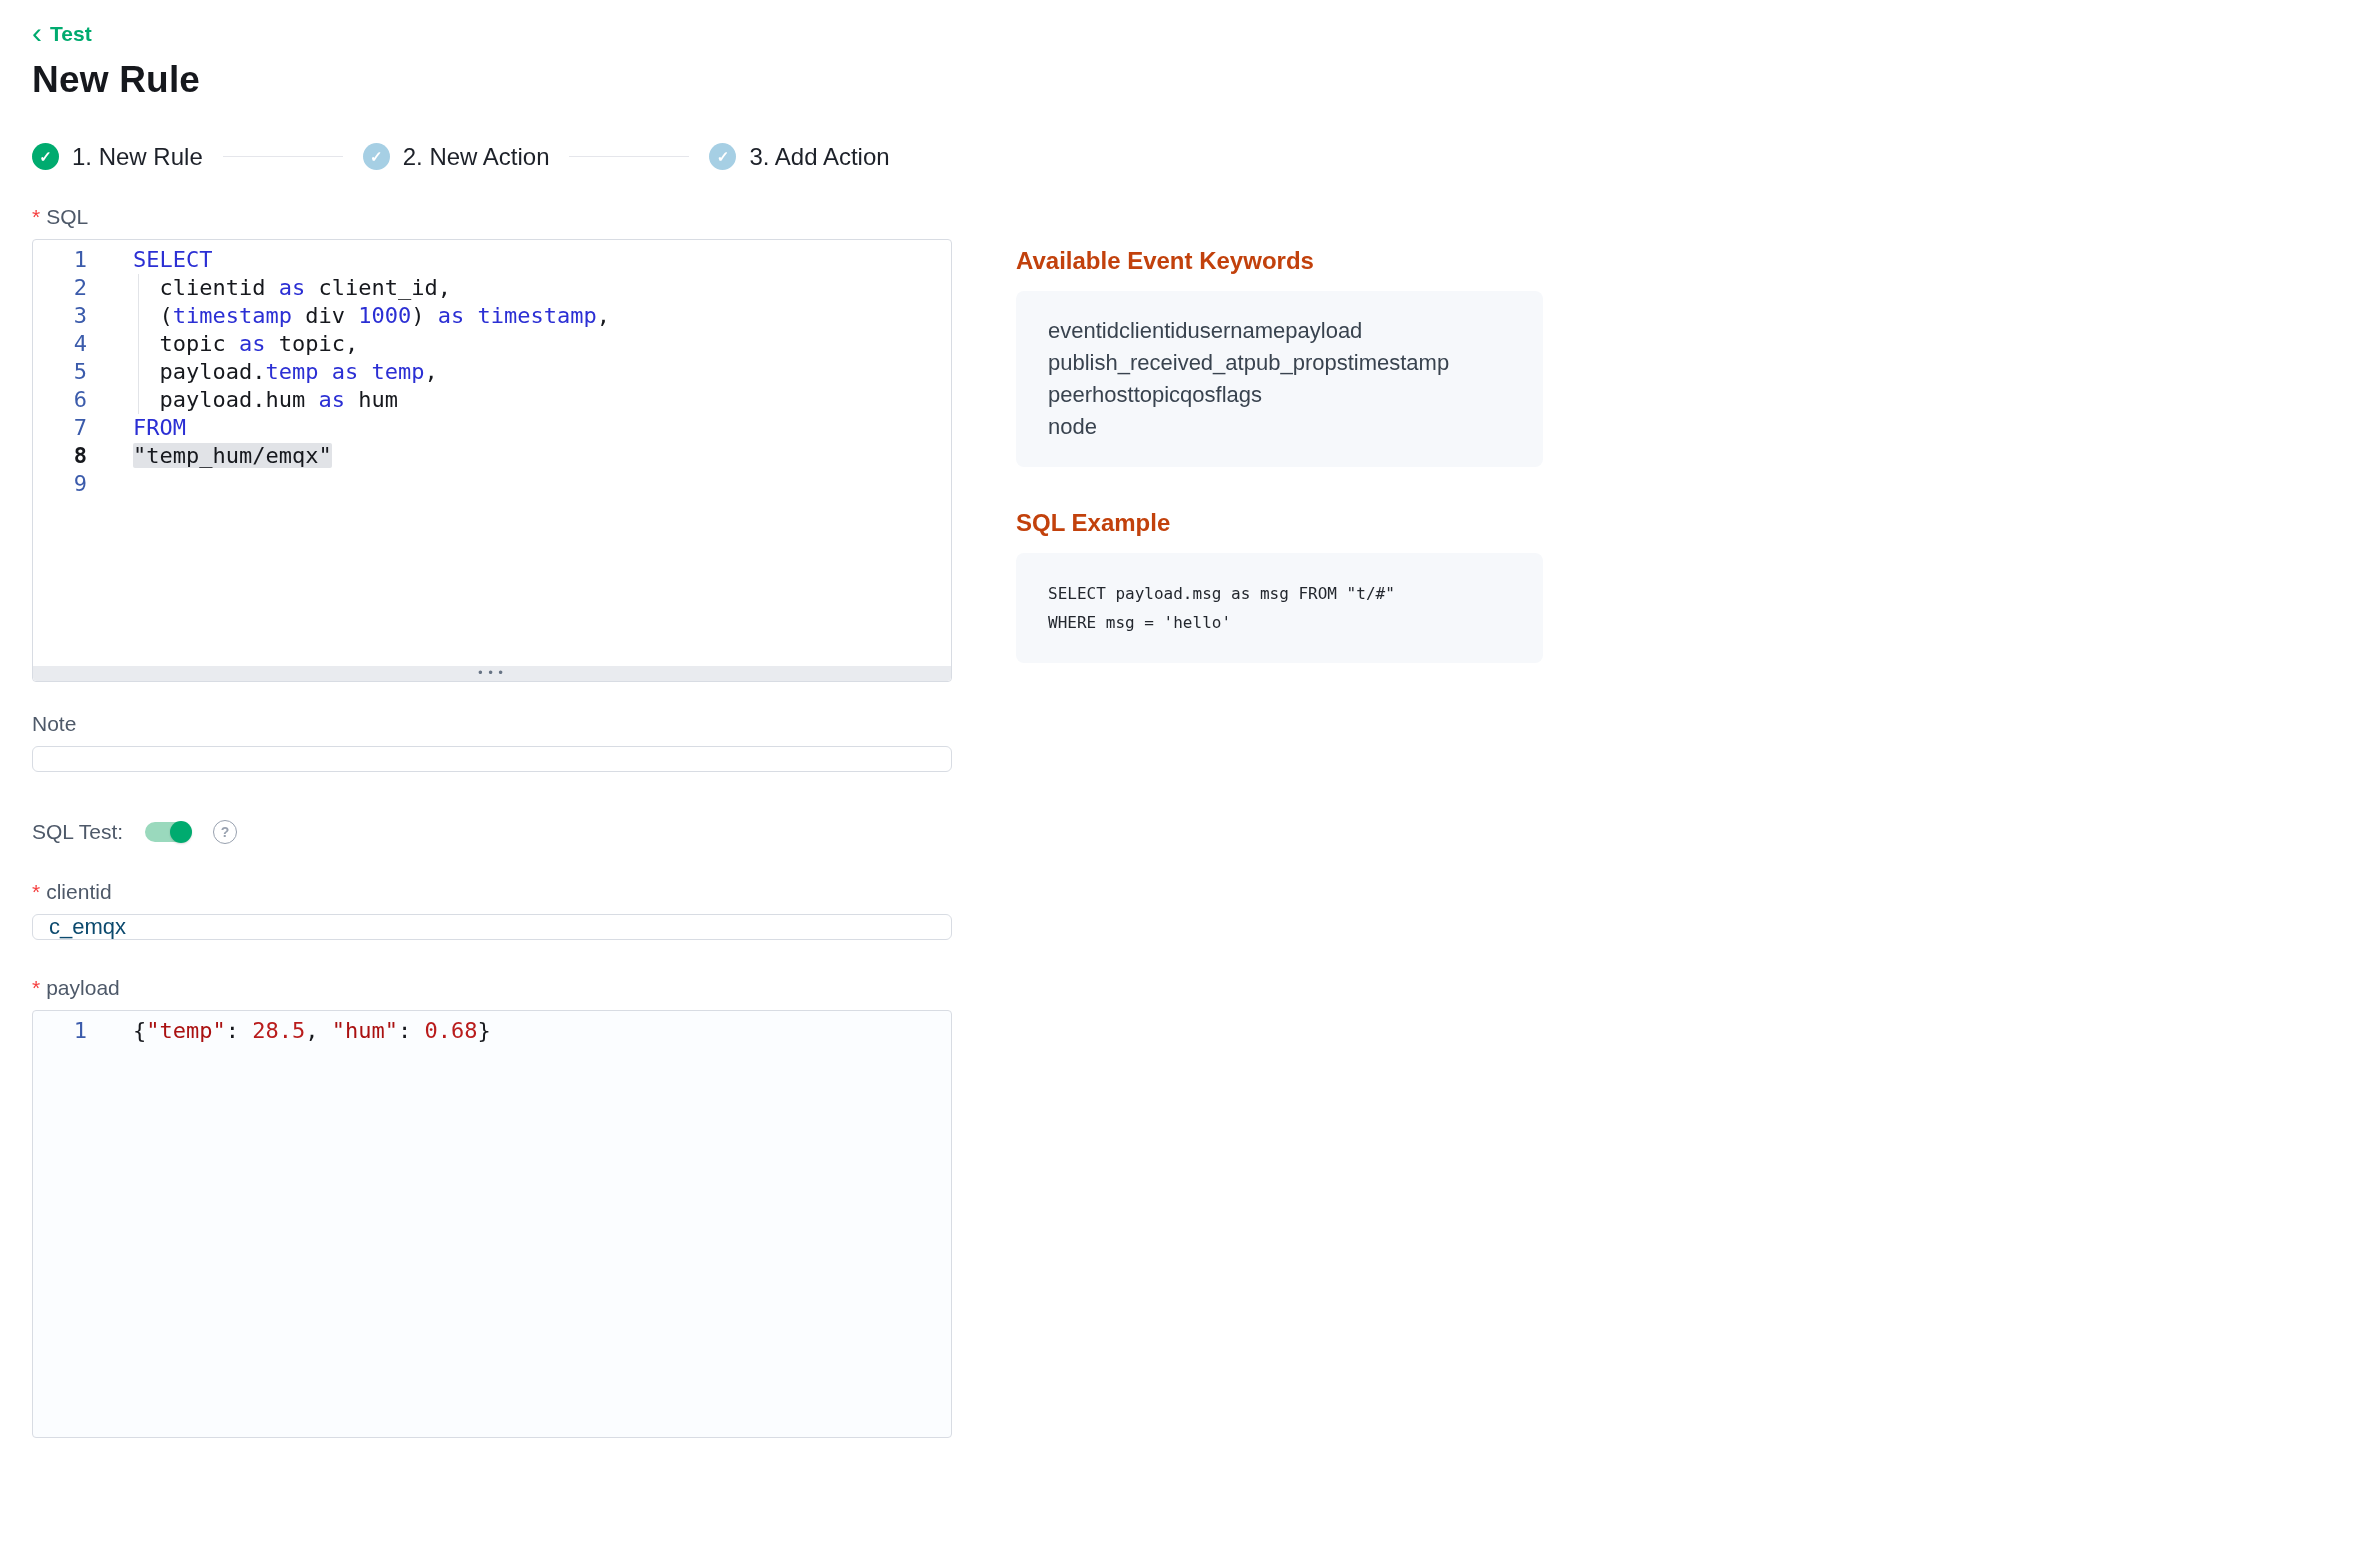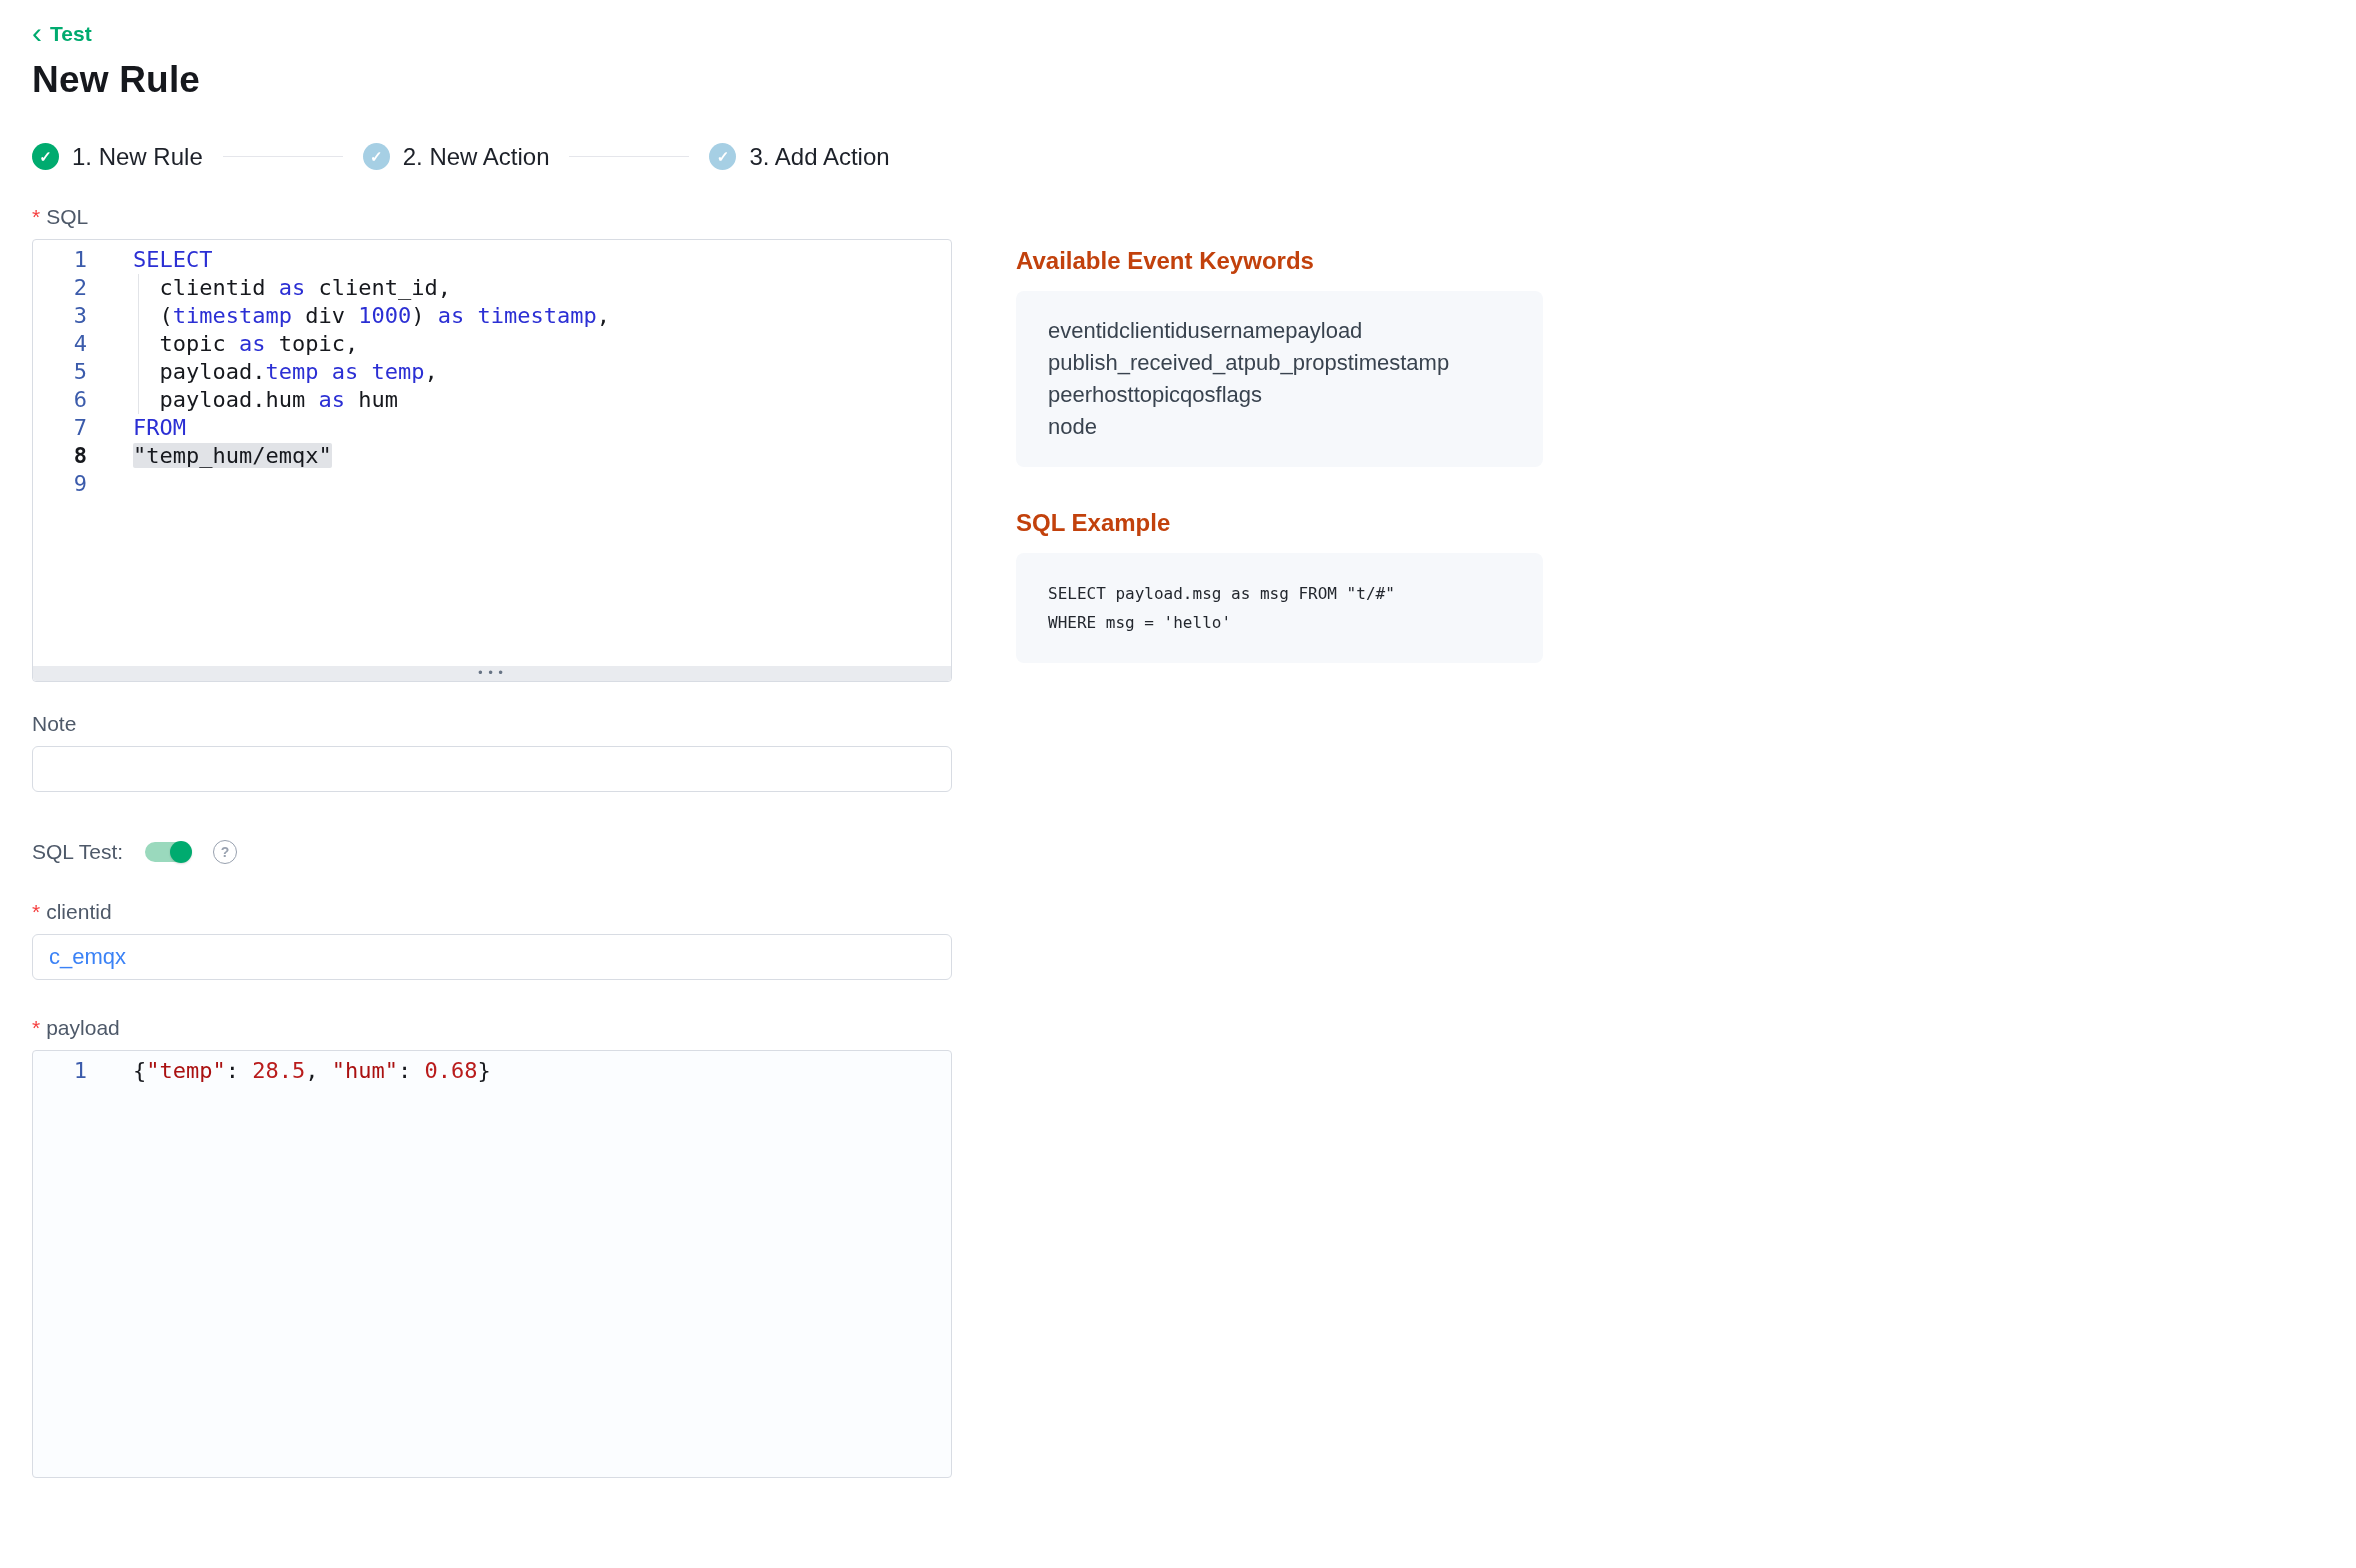--- a/index.html
+++ b/index.html
@@ -45,21 +45,21 @@
   .tk-k{color:#2b2fd4;}
   .tk-p{color:#16181d;}
   .tk-hl{background:#e1e3e7;border-radius:2px;color:#16181d;}
   .tk-s{color:#aa1111;}
   .tk-num{color:#b91c1c;}
   .payload{background:#fbfdff;}
 
   .resize-bar{height:15px;background:#e9ebef;display:flex;align-items:center;justify-content:center;color:#68748​5;color:#687485;font-size:12px;letter-spacing:3px;cursor:row-resize;border-radius:0 0 4px 4px;}
 
   
-  .text-input{width:920px;box-sizing:border-box;height:46px;border:1px solid #d8dce3;border-radius:6px;font-size:22px;color:#3b82f6;padding:0 16px;outline:none;background:#fff;font-family:"Liberation Sans", sans-serif;}
+  .text-input{width:920px;box-sizing:border-box;height:26px;border:1px solid #d8dce3;border-radius:6px;font-size:22px;color:#0c4a6e;padding:0 16px;outline:none;background:#fff;font-family:"Liberation Sans", sans-serif;}
 
   .note-block{margin-top:30px;}
   .sql-test-row{display:flex;align-items:center;gap:22px;margin-top:48px;}
   .sql-test-row .field-label{margin-bottom:0;}
 
   .toggle{position:relative;width:46px;height:20px;border-radius:10px;background:#9ad9bd;display:inline-block;cursor:pointer;}
   .toggle .knob{position:absolute;right:-1px;top:-1px;width:22px;height:22px;border-radius:50%;background:#00ab6f;box-shadow:0 1px 2px rgba(0,0,0,.15);}
 
   .help-icon{width:22px;height:22px;border-radius:50%;border:1.5px solid #98a1af;color:#98a1af;font-size:14px;font-weight:700;display:inline-flex;align-items:center;justify-content:center;cursor:pointer;}
 

